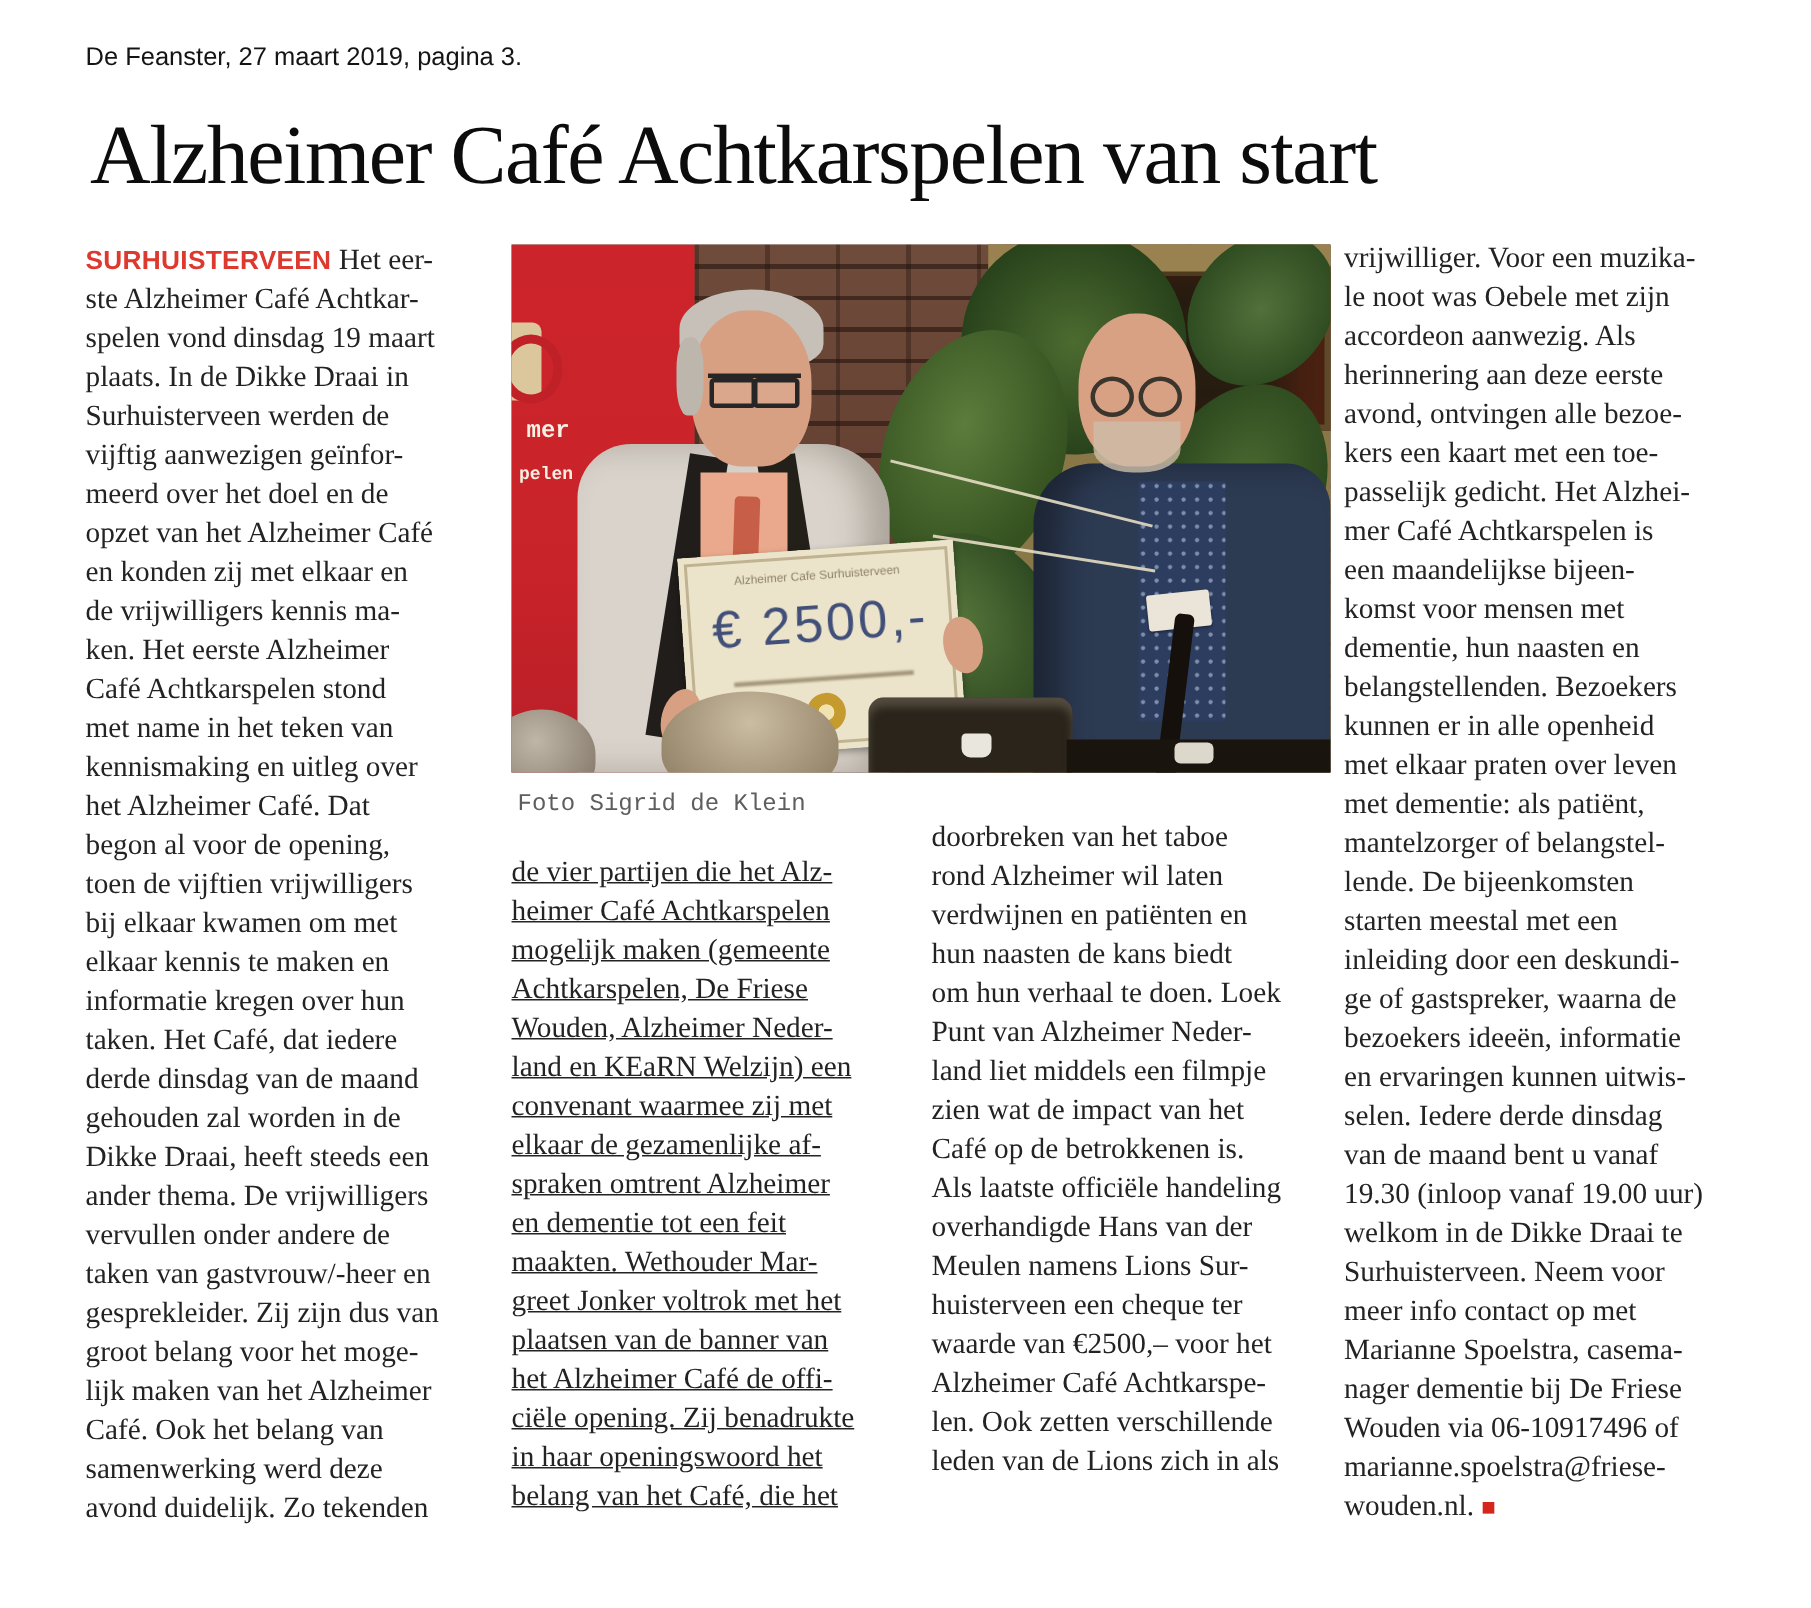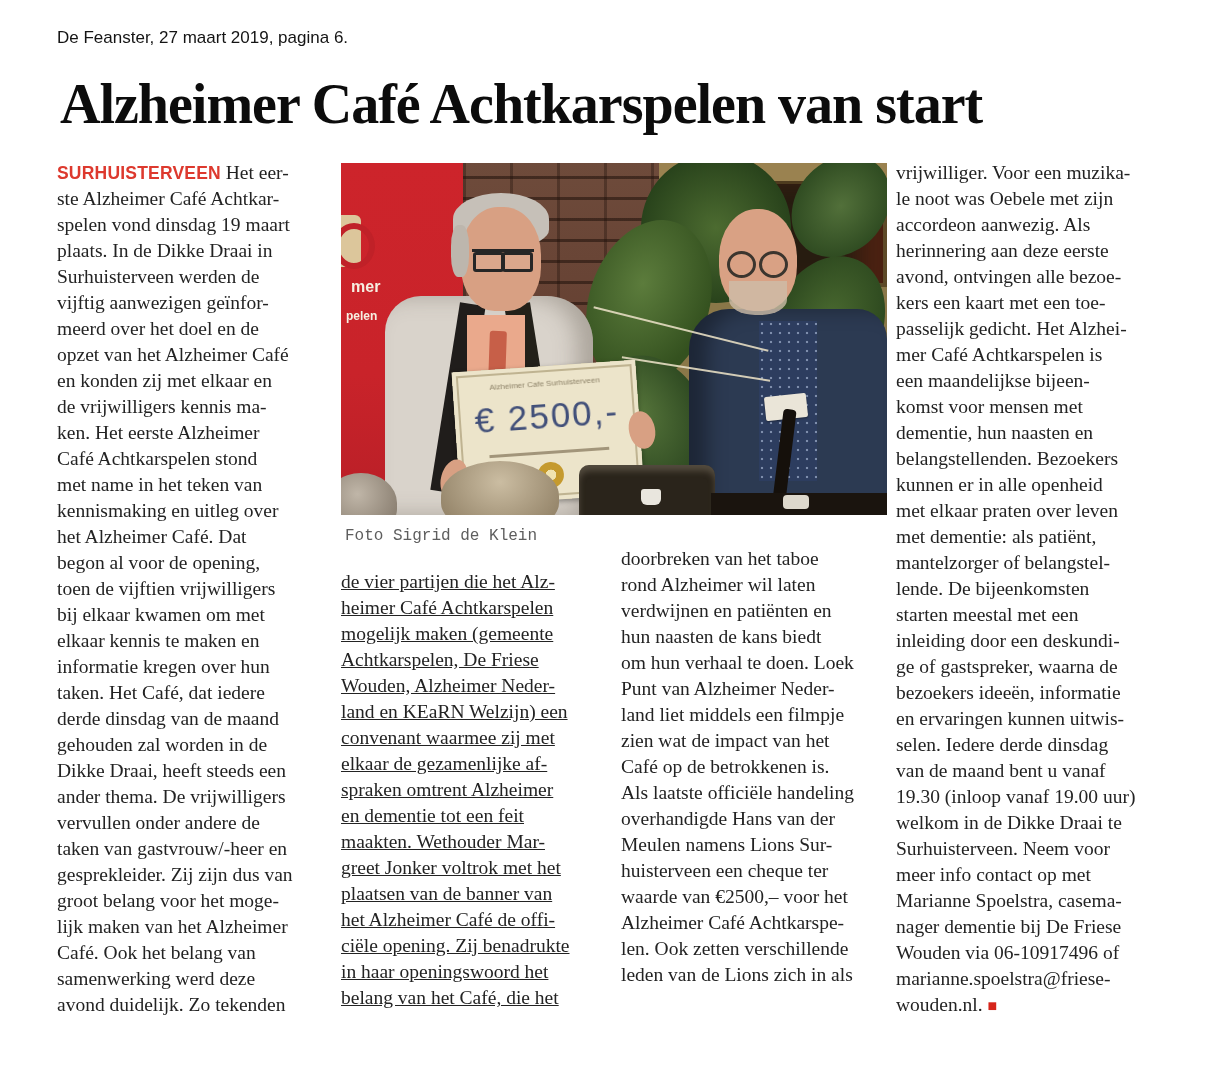--- a/index.html
+++ b/index.html
@@ -6,21 +6,21 @@
   body{
     width:1207px;height:1072px;position:relative;background:#ffffff;
     font-family:"Liberation Serif", serif;color:#1c1c1c;overflow:hidden;
   }
   .meta-line{
     position:absolute;left:57px;top:28px;
     font-family:"Liberation Sans", sans-serif;font-size:17px;color:#141414;
   }
   .headline{
     position:absolute;left:60px;top:72px;width:1100px;margin:0;
-    font-family:"Liberation Serif", serif;font-weight:700;
+    font-family:"Liberation Serif", serif;font-weight:400;
     font-size:56px;letter-spacing:-1px;color:#0c0c0c;white-space:nowrap;
   }
   .col{
     position:absolute;width:266px;
     font-size:19.5px;line-height:26px;color:#232323;
     text-align:left;
   }
   .coltext{white-space:pre-line;}
   .col-1{left:57px;top:160px;}
   .col-2{left:341px;top:569px;text-decoration:underline;}
@@ -67,21 +67,21 @@
     background:linear-gradient(180deg,#cd242b 0%,#c9232a 60%,#b81f27 100%);
   }
   .ph-logo{
     position:absolute;left:-14px;top:52px;width:34px;height:52px;
     background:#dcc69b;border-radius:6px;
   }
   .ph-logo::after{
     content:"";position:absolute;left:6px;top:8px;width:30px;height:34px;
     border:6px solid #c02128;border-radius:50%;
   }
-  .ph-banner-word{position:absolute;color:#f6efe2;font-family:Liberation Sans, sans-serif;font-weight:700;}
+  .ph-banner-word{position:absolute;color:#f6efe2;font-family:Liberation Mono, monospace;font-weight:700;}
   .ph-bw1{left:10px;top:115px;font-size:16px;}
   .ph-bw2{left:5px;top:146px;font-size:12px;}
   
   .leaf{position:absolute;border-radius:50% 50% 50% 50%;}
   .leaf.l1{left:248px;top:55px;width:120px;height:170px;background:radial-gradient(ellipse at 40% 40%,#5c7c3c,#34511f 70%);transform:rotate(18deg);}
   .leaf.l2{left:300px;top:-10px;width:150px;height:150px;background:radial-gradient(ellipse at 50% 50%,#4c6b30,#26401a 75%);transform:rotate(-15deg);}
   .leaf.l3{left:255px;top:190px;width:110px;height:140px;background:radial-gradient(ellipse at 45% 40%,#55743a,#2c4720 72%);transform:rotate(-25deg);}
   .leaf.l4{left:430px;top:90px;width:110px;height:150px;background:radial-gradient(ellipse at 50% 45%,#4a6a30,#2a451d 75%);transform:rotate(25deg);}
   .leaf.l5{left:455px;top:-12px;width:90px;height:110px;background:radial-gradient(ellipse at 50% 50%,#52703a,#2c481f 78%);transform:rotate(40deg);}
   
@@ -139,21 +139,21 @@
   .aud.a1{left:-16px;top:310px;width:72px;height:60px;background:radial-gradient(ellipse at 45% 35%,#c0b6a8,#8d8274 75%);}
   .aud.a2{left:100px;top:298px;width:118px;height:70px;background:radial-gradient(ellipse at 50% 30%,#cbbda2,#97876c 78%);}
   .table{position:absolute;left:238px;top:302px;width:136px;height:56px;background:#2a241b;border-radius:10px 10px 0 0;box-shadow:inset 0 6px 6px rgba(160,150,130,.35);}
   .deskband{position:absolute;left:370px;top:330px;width:176px;height:24px;background:#1a140e;}
   .cup{position:absolute;left:300px;top:326px;width:20px;height:16px;background:#e9e6de;border-radius:3px 3px 6px 6px;}
   .cup2{position:absolute;left:442px;top:332px;width:26px;height:14px;background:#ddd8cc;border-radius:4px;}
 </style>
 </head>
 <body>
 
-<div class="meta-line">De Feanster, 27 maart 2019, pagina 6.</div>
+<div class="meta-line">De Feanster, 27 maart 2019, pagina 3.</div>
 
 <h1 class="headline">Alzheimer Café Achtkarspelen van start</h1>
 
 <div class="photo">
   <div class="ph-brick"></div>
   <div class="ph-wall-right"></div>
   <div class="ph-window"></div>
   <div class="ph-beam"></div>
 
   <div class="leaf l2"></div>

